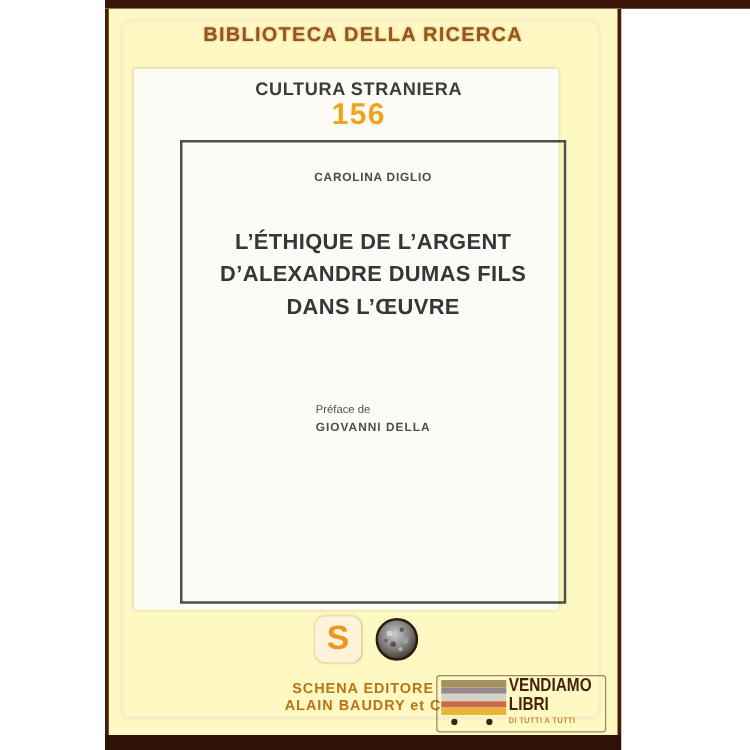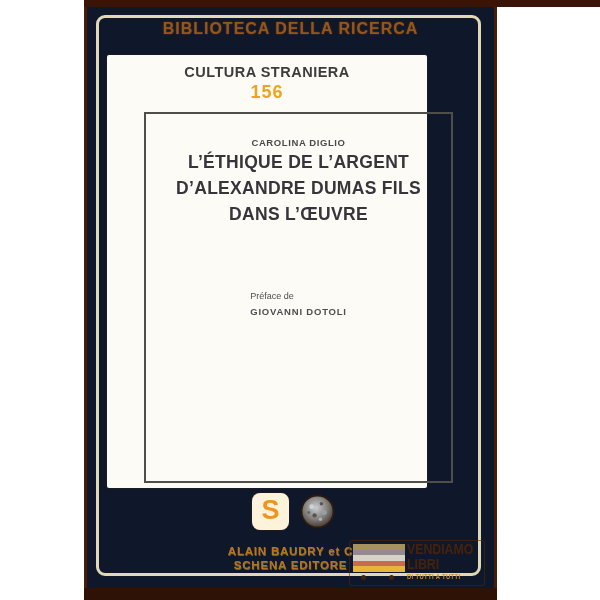--- a/index.html
+++ b/index.html
@@ -3,44 +3,44 @@
 <meta charset="utf-8">
 <style>
   html,body{margin:0;padding:0;}
   .page{
     position:relative;width:600px;height:600px;background:#ffffff;overflow:hidden;
     font-family:"Liberation Sans", sans-serif;
   }
   
   .top-strip{position:absolute;left:84px;top:0;width:516px;height:7px;background:#3a1507;}
   
-  .cover{position:absolute;left:84px;top:7px;width:413px;height:581px;background:#0f172a;}
+  .cover{position:absolute;left:84px;top:7px;width:413px;height:581px;background:#fef9c3;}
   .edge-l{position:absolute;left:0;top:0;width:3px;height:100%;background:#471d09;}
   .edge-r{position:absolute;right:0;top:0;width:3px;height:100%;background:#471d09;}
   .bottom-band{position:absolute;left:84px;top:588px;width:413px;height:12px;background:#2e1206;}
   
   .cream-frame{position:absolute;left:12px;top:8px;width:385px;height:561px;
     border:3px solid #f7edc7;border-radius:9px;box-sizing:border-box;opacity:.9;}
   
   .series-banner{position:absolute;left:0;top:13px;width:100%;text-align:center;
     font-size:16px;font-weight:bold;letter-spacing:1px;color:#96561a;
     text-shadow:0 0 2px rgba(150,86,26,.55);}
   
   .white-panel{position:absolute;left:23px;top:48px;width:320px;height:433px;
-    background:#fcfbf6;border-radius:2px;box-shadow:0 0 3px rgba(120,70,10,.25);}
+    background:#fcfbf6;border-radius:2px;box-shadow:0 0 3px rgba(120,70,10,.25);padding-left:20px;}
   .collection-name{margin-top:9px;text-align:center;font-size:14.5px;font-weight:bold;
     letter-spacing:.5px;color:#3c3c3c;line-height:16px;}
-  .collection-number{margin-top:3px;text-align:center;font-size:18px;font-weight:bold;
+  .collection-number{margin-top:3px;text-align:center;font-size:24px;font-weight:bold;
     color:#f0a31c;line-height:18px;letter-spacing:1px;}
   
   .title-box{position:absolute;left:37px;top:57px;width:309px;height:371px;
     border:2px solid #4f4e49;box-sizing:border-box;display:flex;flex-direction:column;align-items:center;}
   .author{margin-top:23px;font-size:9.5px;font-weight:bold;letter-spacing:.6px;
     color:#4b4b4e;line-height:12px;}
-  .book-title{text-align:center;font-size:17.5px;font-weight:bold;
+  .book-title{margin-top:31px;text-align:center;font-size:17.5px;font-weight:bold;
     color:#35353a;line-height:26px;letter-spacing:.3px;}
   .preface{margin-top:64px;text-align:left;color:#4e4e52;}
   .preface-label{font-size:9px;line-height:11px;}
   .preface-author{margin-top:3px;font-size:9.5px;font-weight:bold;letter-spacing:.8px;line-height:13px;}
   
   .schena-logo{position:absolute;left:168px;top:486px;width:37px;height:37px;background:#fdf3da;
     border-radius:8px;display:flex;align-items:center;justify-content:center;
     box-shadow:0 0 2px rgba(120,60,0,.4);}
   .schena-logo span{font-size:27px;font-weight:bold;color:#ef941d;line-height:1;transform:translateY(-1px);}
   .medallion{position:absolute;left:216px;top:487px;width:35px;height:35px;}
@@ -81,21 +81,21 @@
 
       <div class="title-box">
         <div class="author">CAROLINA DIGLIO</div>
         <div class="book-title">
           <div>L’ÉTHIQUE DE L’ARGENT</div>
           <div>D’ALEXANDRE DUMAS FILS</div>
           <div>DANS L’ŒUVRE</div>
         </div>
         <div class="preface">
           <div class="preface-label">Préface de</div>
-          <div class="preface-author">GIOVANNI DOTOLI</div>
+          <div class="preface-author">GIOVANNI DELLA</div>
         </div>
       </div>
     </div>
 
     <div class="schena-logo">
       <span>S</span>
     </div>
 
     <div class="medallion">
       <svg viewBox="0 0 36 36" width="35" height="35" aria-hidden="true">
@@ -110,22 +110,22 @@
         <circle cx="12" cy="13" r="2.4" fill="#d8dce0" opacity=".8"></circle>
         <circle cx="22" cy="10" r="1.8" fill="#4a433a" opacity=".8"></circle>
         <circle cx="25" cy="19" r="2.6" fill="#9aa3ab" opacity=".8"></circle>
         <circle cx="15" cy="22" r="2.2" fill="#3b342c" opacity=".7"></circle>
         <circle cx="21" cy="26" r="1.8" fill="#c4c8cc" opacity=".7"></circle>
         <circle cx="9" cy="19" r="1.5" fill="#585048" opacity=".7"></circle>
       </svg>
     </div>
 
     <div class="publisher">
+      <div>SCHENA EDITORE</div>
       <div>ALAIN BAUDRY et C</div>
-      <div>SCHENA EDITORE</div>
     </div>
   </div>
 
   <div class="bottom-band"></div>
 
   <div class="watermark">
     <div class="book-stack">
         <div class="wm-bar" style="background: rgb(166, 144, 92);"></div>
         <div class="wm-bar" style="background: rgb(148, 137, 143);"></div>
         <div class="wm-bar" style="background: rgb(214, 210, 200);"></div>

